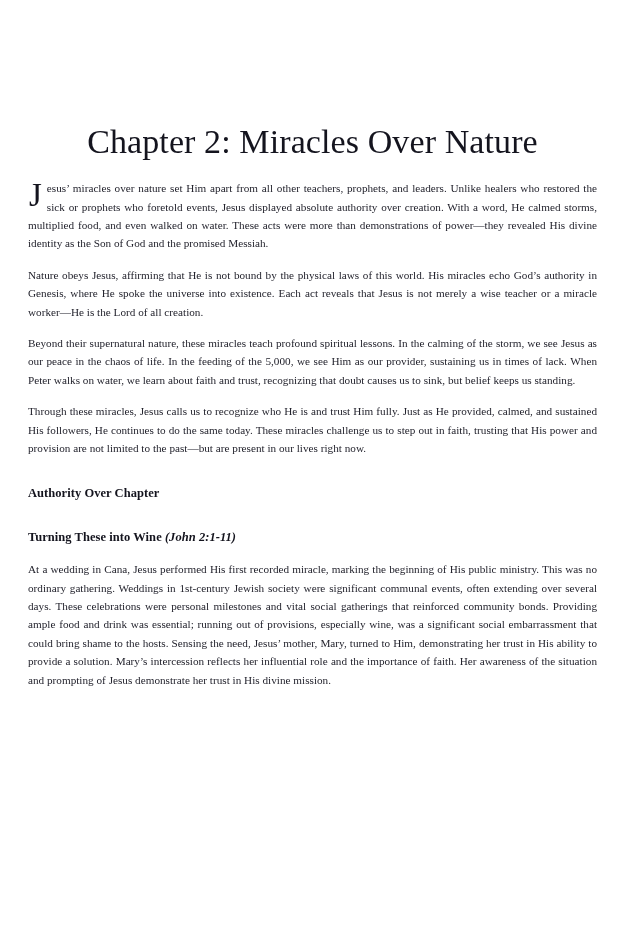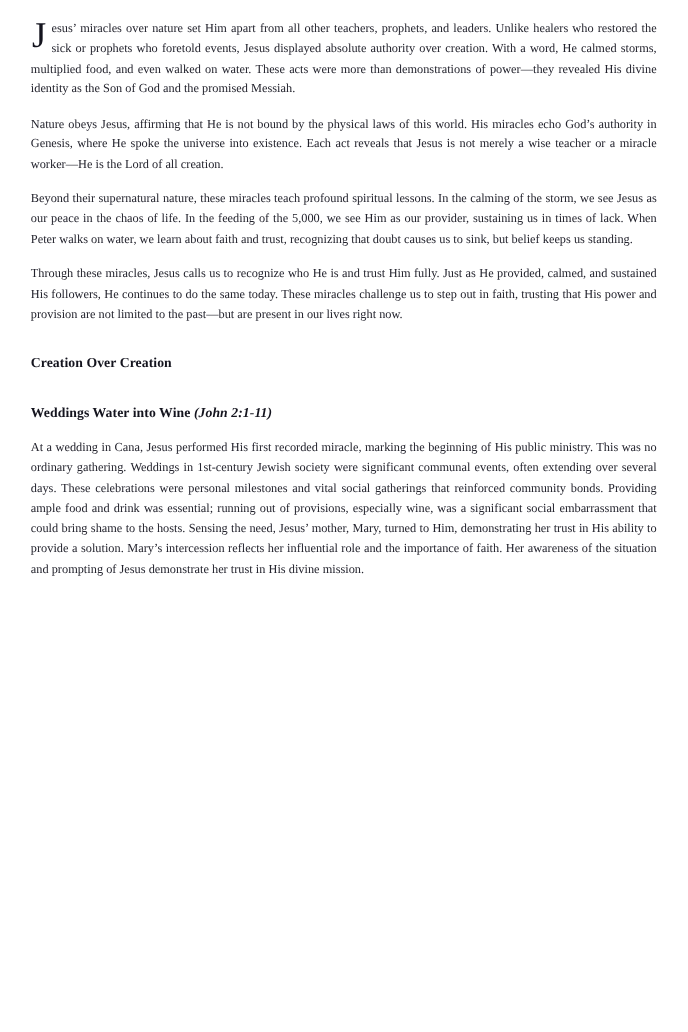--- a/index.html
+++ b/index.html
@@ -85,34 +85,35 @@
     margin-top: 1px;
   }
 
   .clear { clear: both; }
 </style>
 </head>
 <body>
 
 <div class="page">
 
+  <h1 class="chapter-title">Chapter 2: Miracles Over Nature</h1>
 
 
   <p class="body lead">
     <span class="dropcap">J</span><span>esus’ miracles over nature set Him apart from all other teachers, prophets, and leaders. Unlike healers who restored the sick or prophets who foretold events, Jesus displayed absolute authority over creation. With a word, He calmed storms, multiplied food, and even walked on water. These acts were more than demonstrations of power—they revealed His divine identity as the Son of God and the promised Messiah.</span>
   </p>
   <div class="clear"></div>
 
   <p class="body tight">Nature obeys Jesus, affirming that He is not bound by the physical laws of this world. His miracles echo God’s authority in Genesis, where He spoke the universe into existence. Each act reveals that Jesus is not merely a wise teacher or a miracle worker—He is the Lord of all creation.</p>
 
   <p class="body tight">Beyond their supernatural nature, these miracles teach profound spiritual lessons. In the calming of the storm, we see Jesus as our peace in the chaos of life. In the feeding of the 5,000, we see Him as our provider, sustaining us in times of lack. When Peter walks on water, we learn about faith and trust, recognizing that doubt causes us to sink, but belief keeps us standing.</p>
 
   <p class="body tight">Through these miracles, Jesus calls us to recognize who He is and trust Him fully. Just as He provided, calmed, and sustained His followers, He continues to do the same today. These miracles challenge us to step out in faith, trusting that His power and provision are not limited to the past—but are present in our lives right now.</p>
 
-  <h2 class="section-heading authority">Creation Over Creation</h2>
+  <h2 class="section-heading authority">Authority Over Chapter</h2>
 
   <h3 class="section-heading subsec">
-    <span>Weddings Water into Wine </span><span class="ref">(John 2:1-11)</span>
+    <span>Turning These into Wine </span><span class="ref">(John 2:1-11)</span>
   </h3>
 
   <p class="body">At a wedding in Cana, Jesus performed His first recorded miracle, marking the beginning of His public ministry. This was no ordinary gathering. Weddings in 1st-century Jewish society were significant communal events, often extending over several days. These celebrations were personal milestones and vital social gatherings that reinforced community bonds. Providing ample food and drink was essential; running out of provisions, especially wine, was a significant social embarrassment that could bring shame to the hosts. Sensing the need, Jesus’ mother, Mary, turned to Him, demonstrating her trust in His ability to provide a solution. Mary’s intercession reflects her influential role and the importance of faith. Her awareness of the situation and prompting of Jesus demonstrate her trust in His divine mission.</p>
 
 </div>
 
 </body></html>

